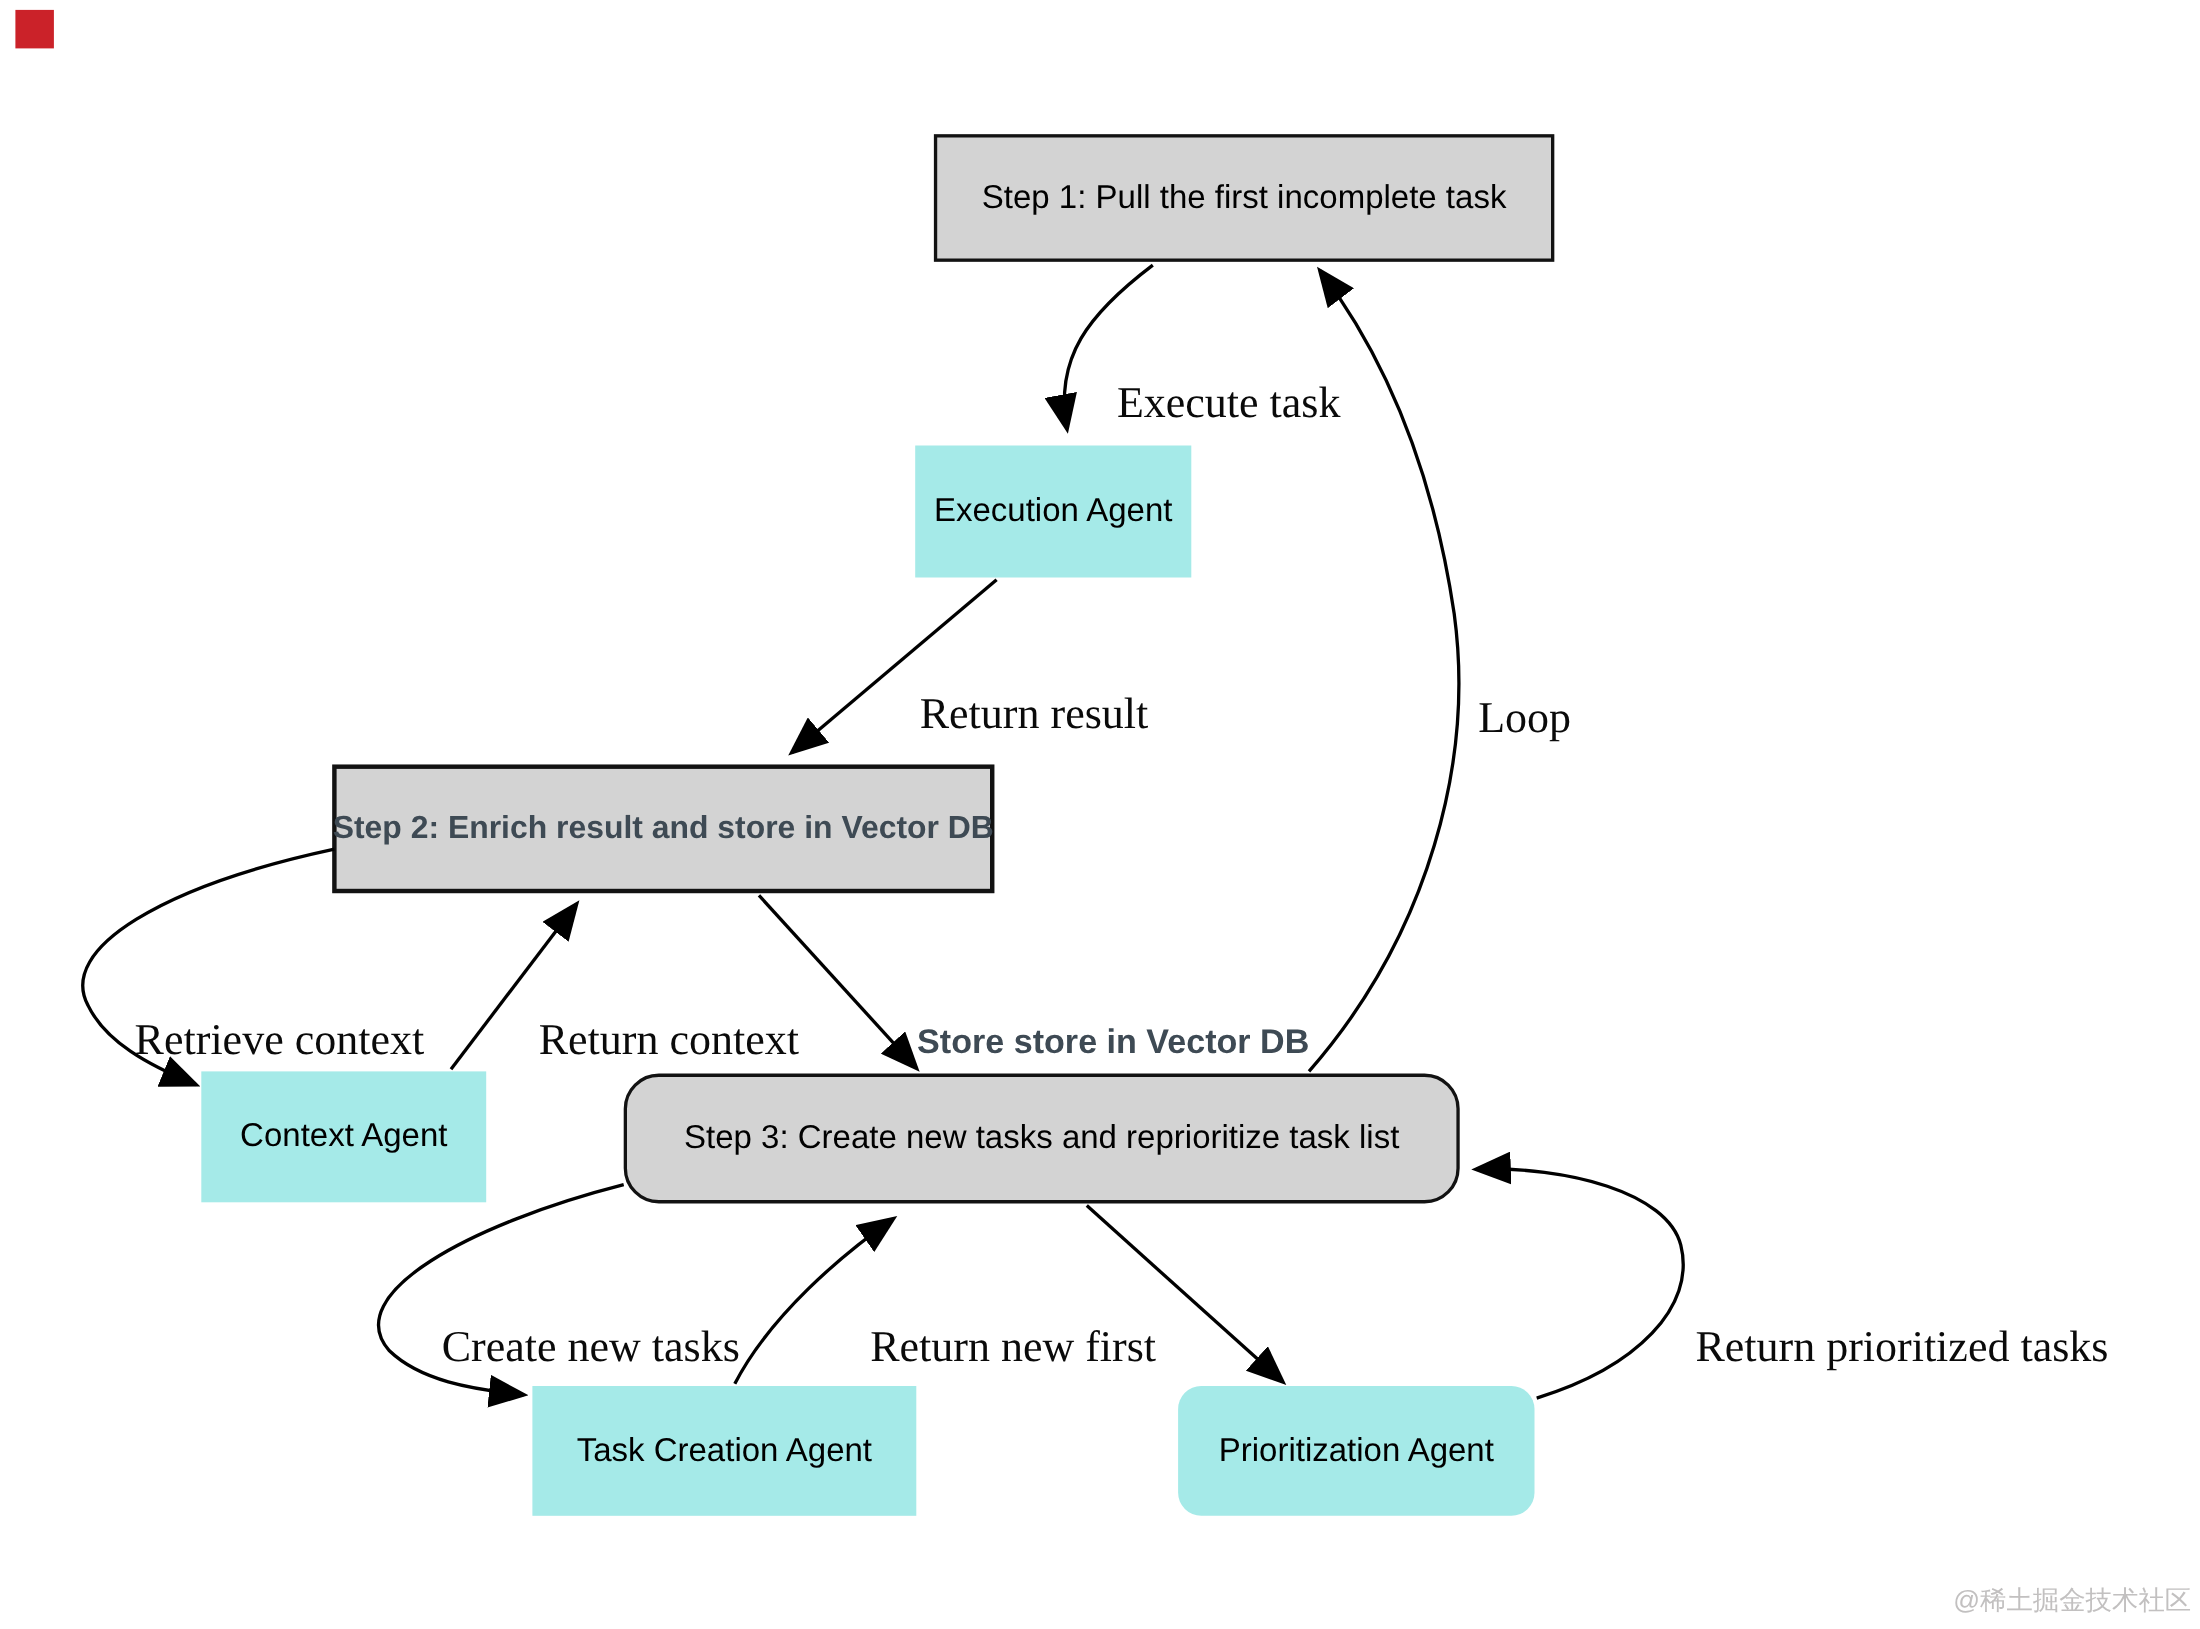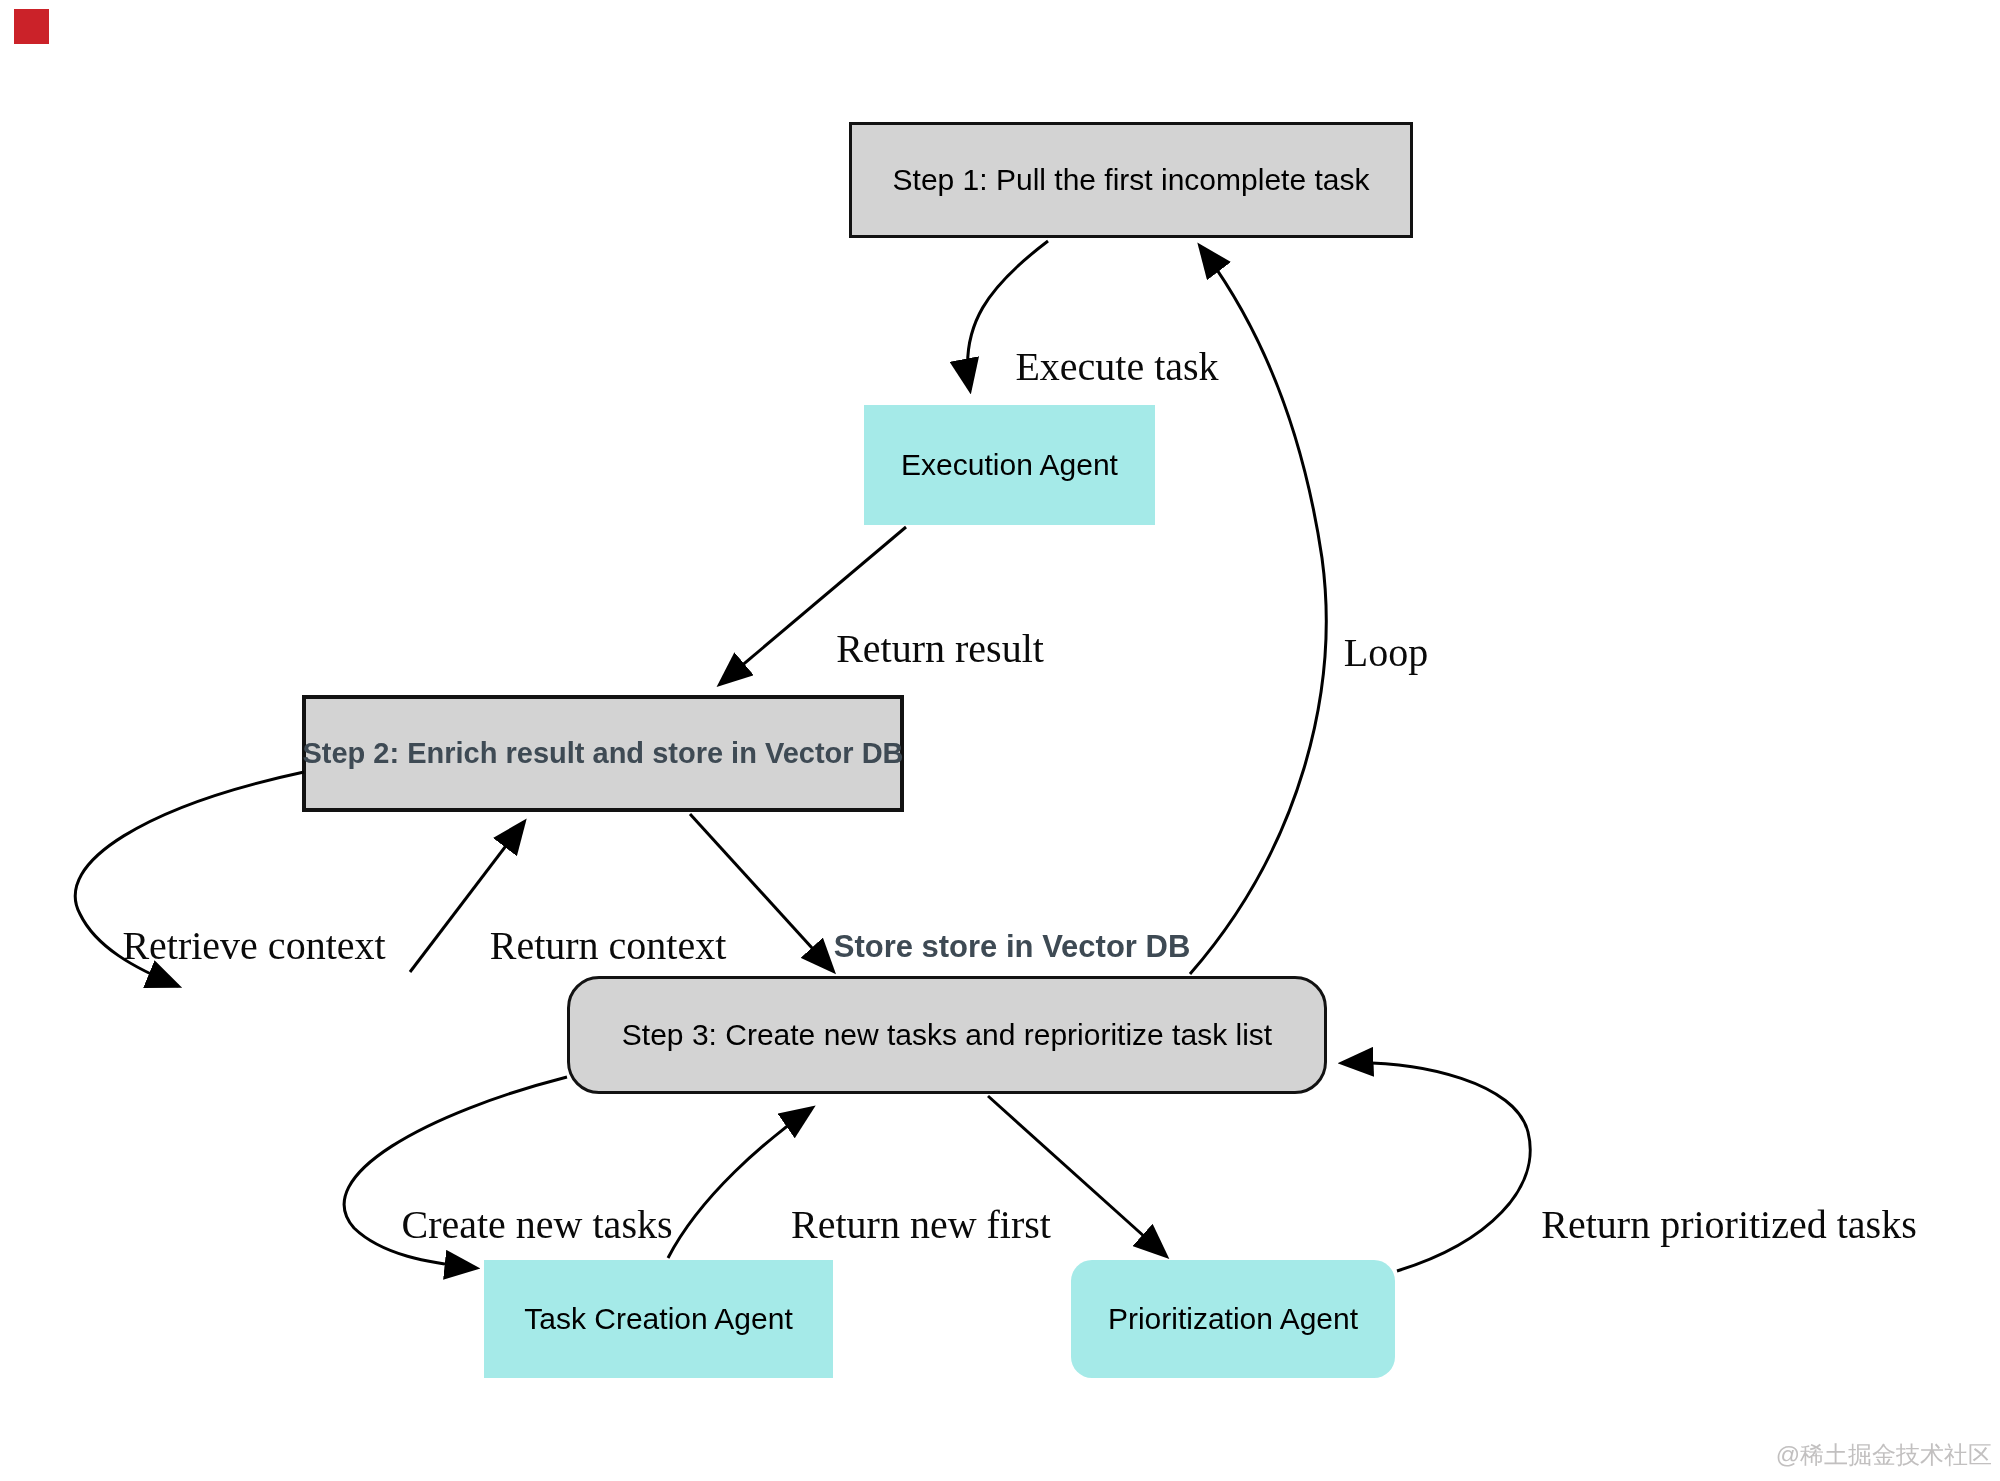--- a/index.html
+++ b/index.html
@@ -69,24 +69,25 @@
       <path d="M 1190,974 C 1300,848 1340,690 1322,558 C 1303,430 1262,328 1200,246" marker-end="url(#arrow)"></path>
       <path d="M 567,1077 C 430,1112 308,1176 354,1228 C 382,1255 428,1263 476,1268" marker-end="url(#arrow)"></path>
       <path d="M 668,1258 C 700,1196 766,1140 812,1108" marker-end="url(#arrow)"></path>
       <path d="M 988,1096 L 1166,1256" marker-end="url(#arrow)"></path>
       <path d="M 1397,1271 C 1488,1243 1542,1188 1528,1132 C 1516,1084 1424,1060 1342,1063" marker-end="url(#arrow)"></path>
     </g>
   </svg>
 
   <div class="node step" style="left:849px;top:122px;width:564px;height:116px;">Step 1: Pull the first incomplete task</div>
 
-  <div class="node agent" style="left:864px;top:405px;width:291px;height:120px;">Execution Agent</div>
+  <div class="node agent" style="left:832px;top:405px;width:251px;height:120px;">Execution Agent</div>
 
   <div class="node step emphasis" style="left:302px;top:695px;width:602px;height:117px;">Step 2: Enrich result and store in Vector DB</div>
 
+  <div class="node agent" style="left:183px;top:974px;width:259px;height:119px;">Context Agent</div>
 
   <div class="node step" style="left:567px;top:976px;width:760px;height:118px;border-radius:32px;">Step 3: Create new tasks and reprioritize task list</div>
 
   <div class="node agent" style="left:484px;top:1260px;width:349px;height:118px;">Task Creation Agent</div>
 
   <div class="node agent" style="left:1071px;top:1260px;width:324px;height:118px;border-radius:21px;">Prioritization Agent</div>
 
   <div class="edge-label" style="left:1117px;top:322px;">Execute task</div>
 
   <div class="edge-label" style="left:940px;top:604px;">Return result</div>

